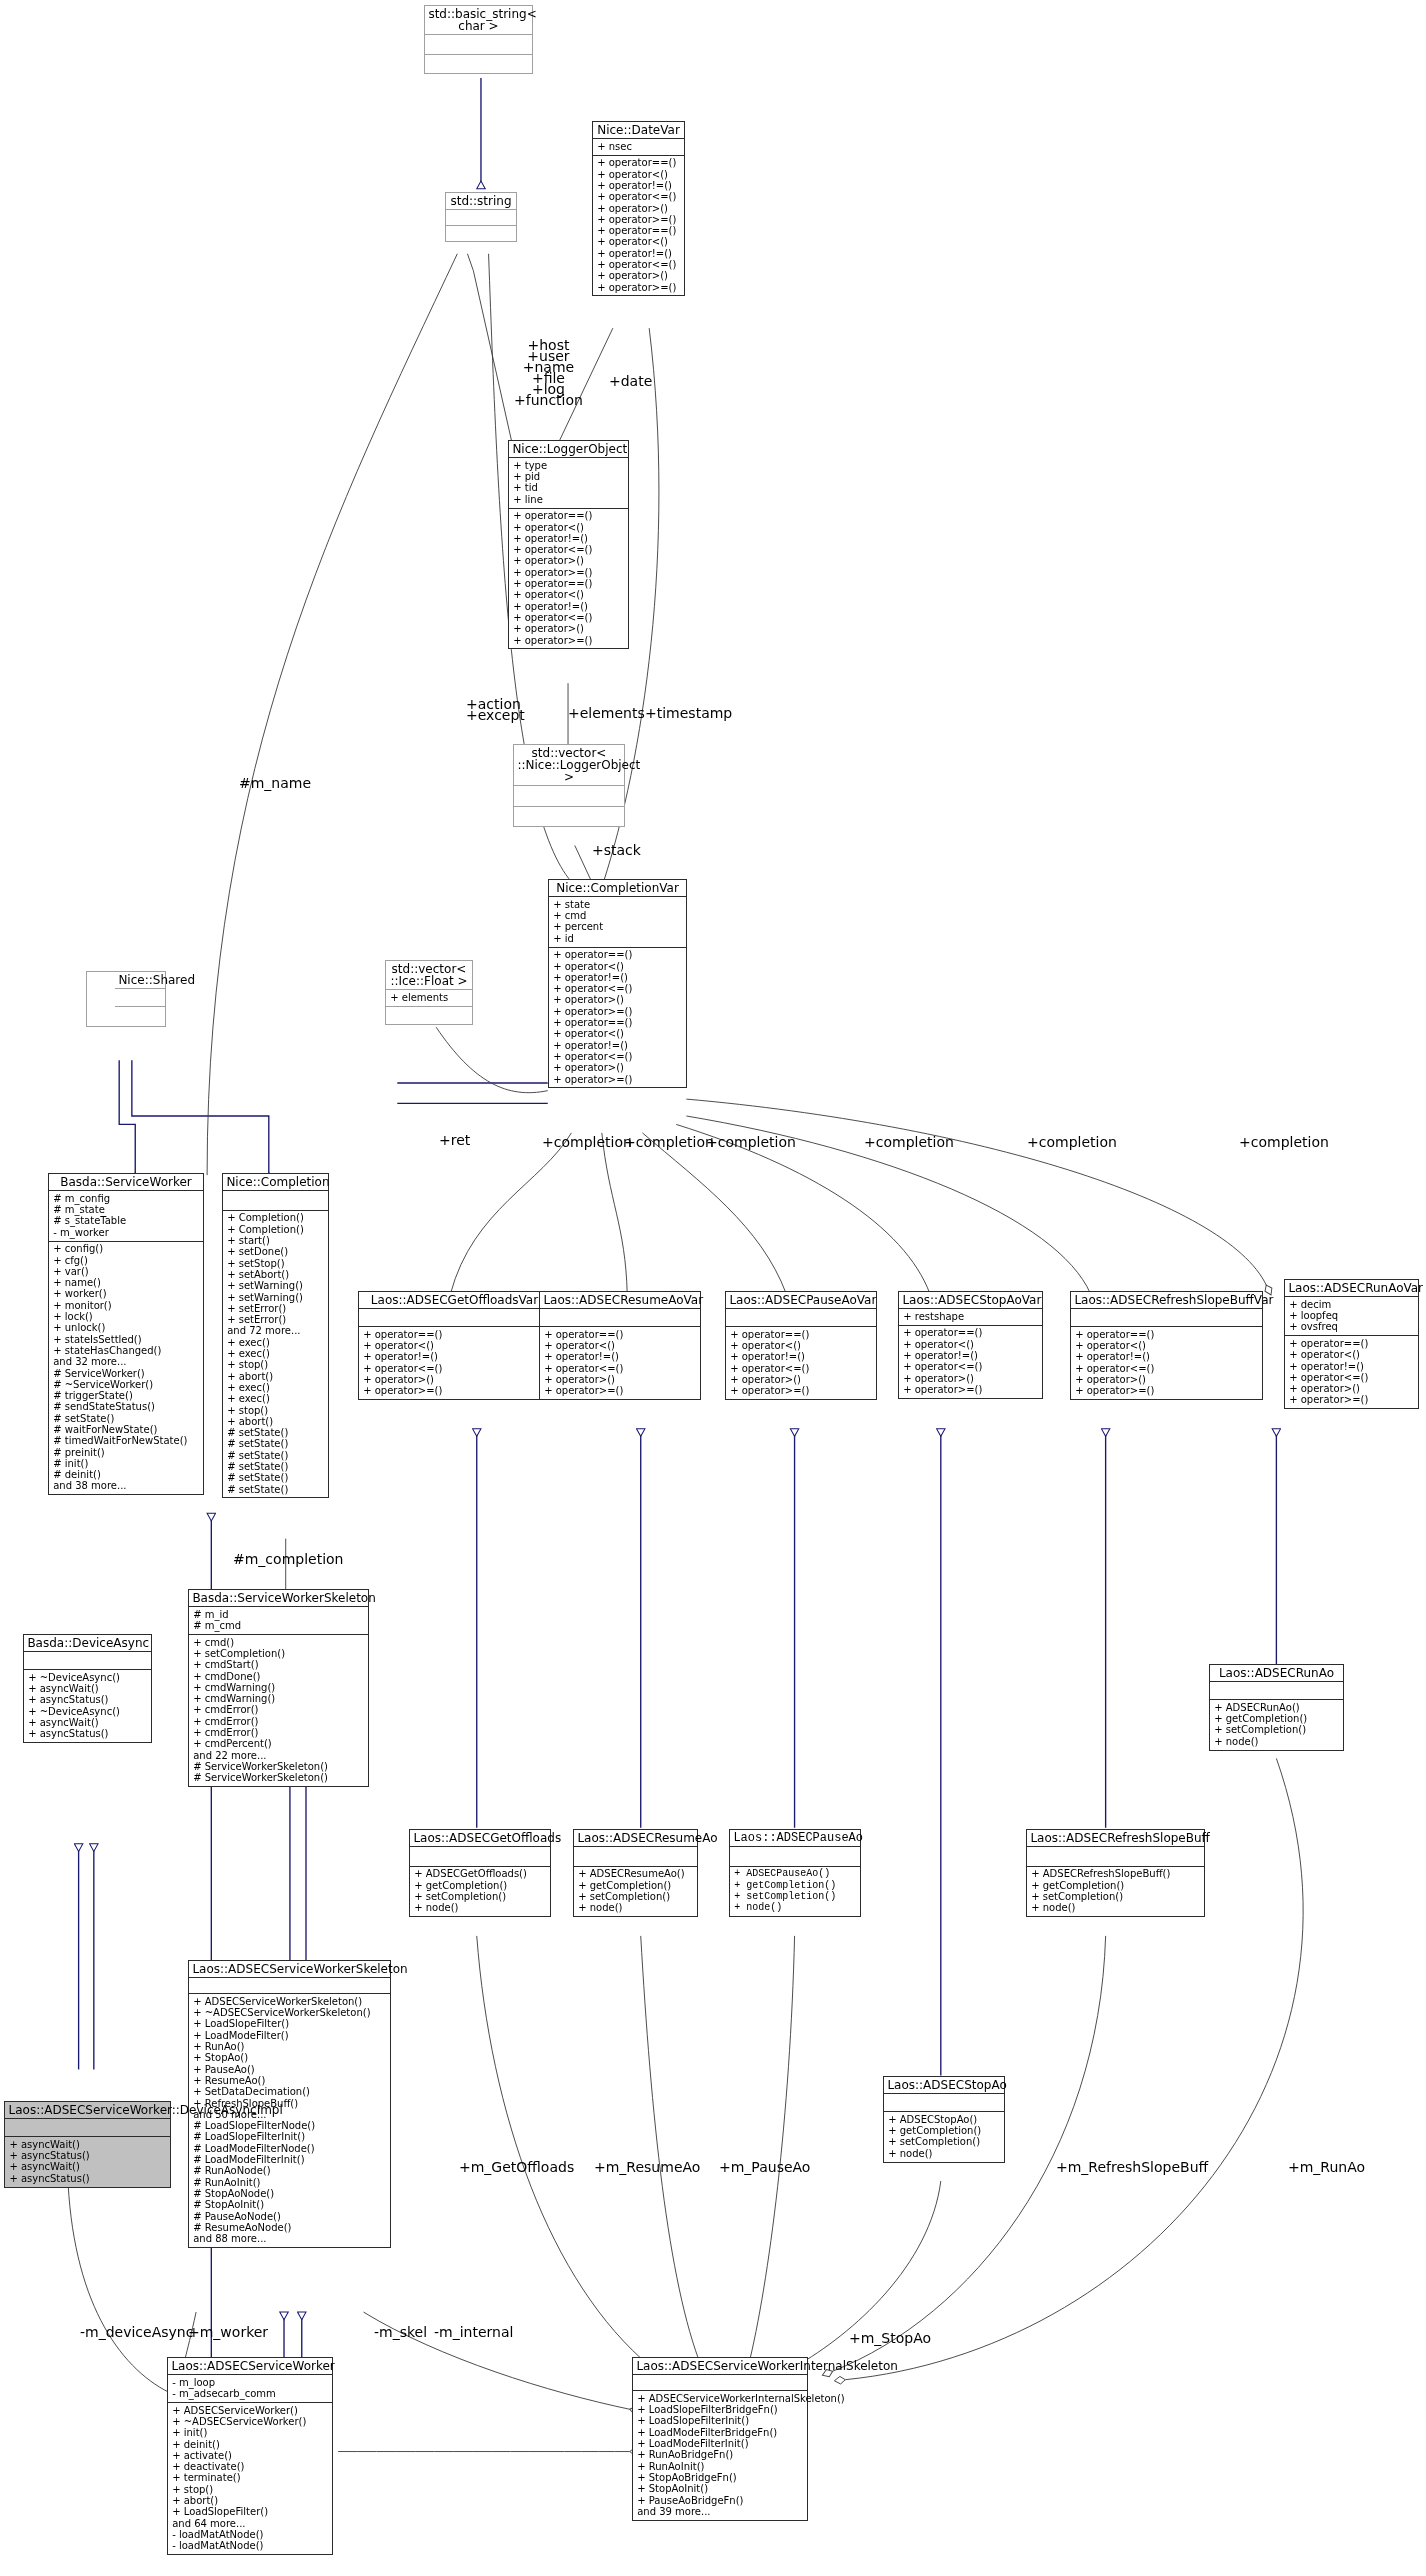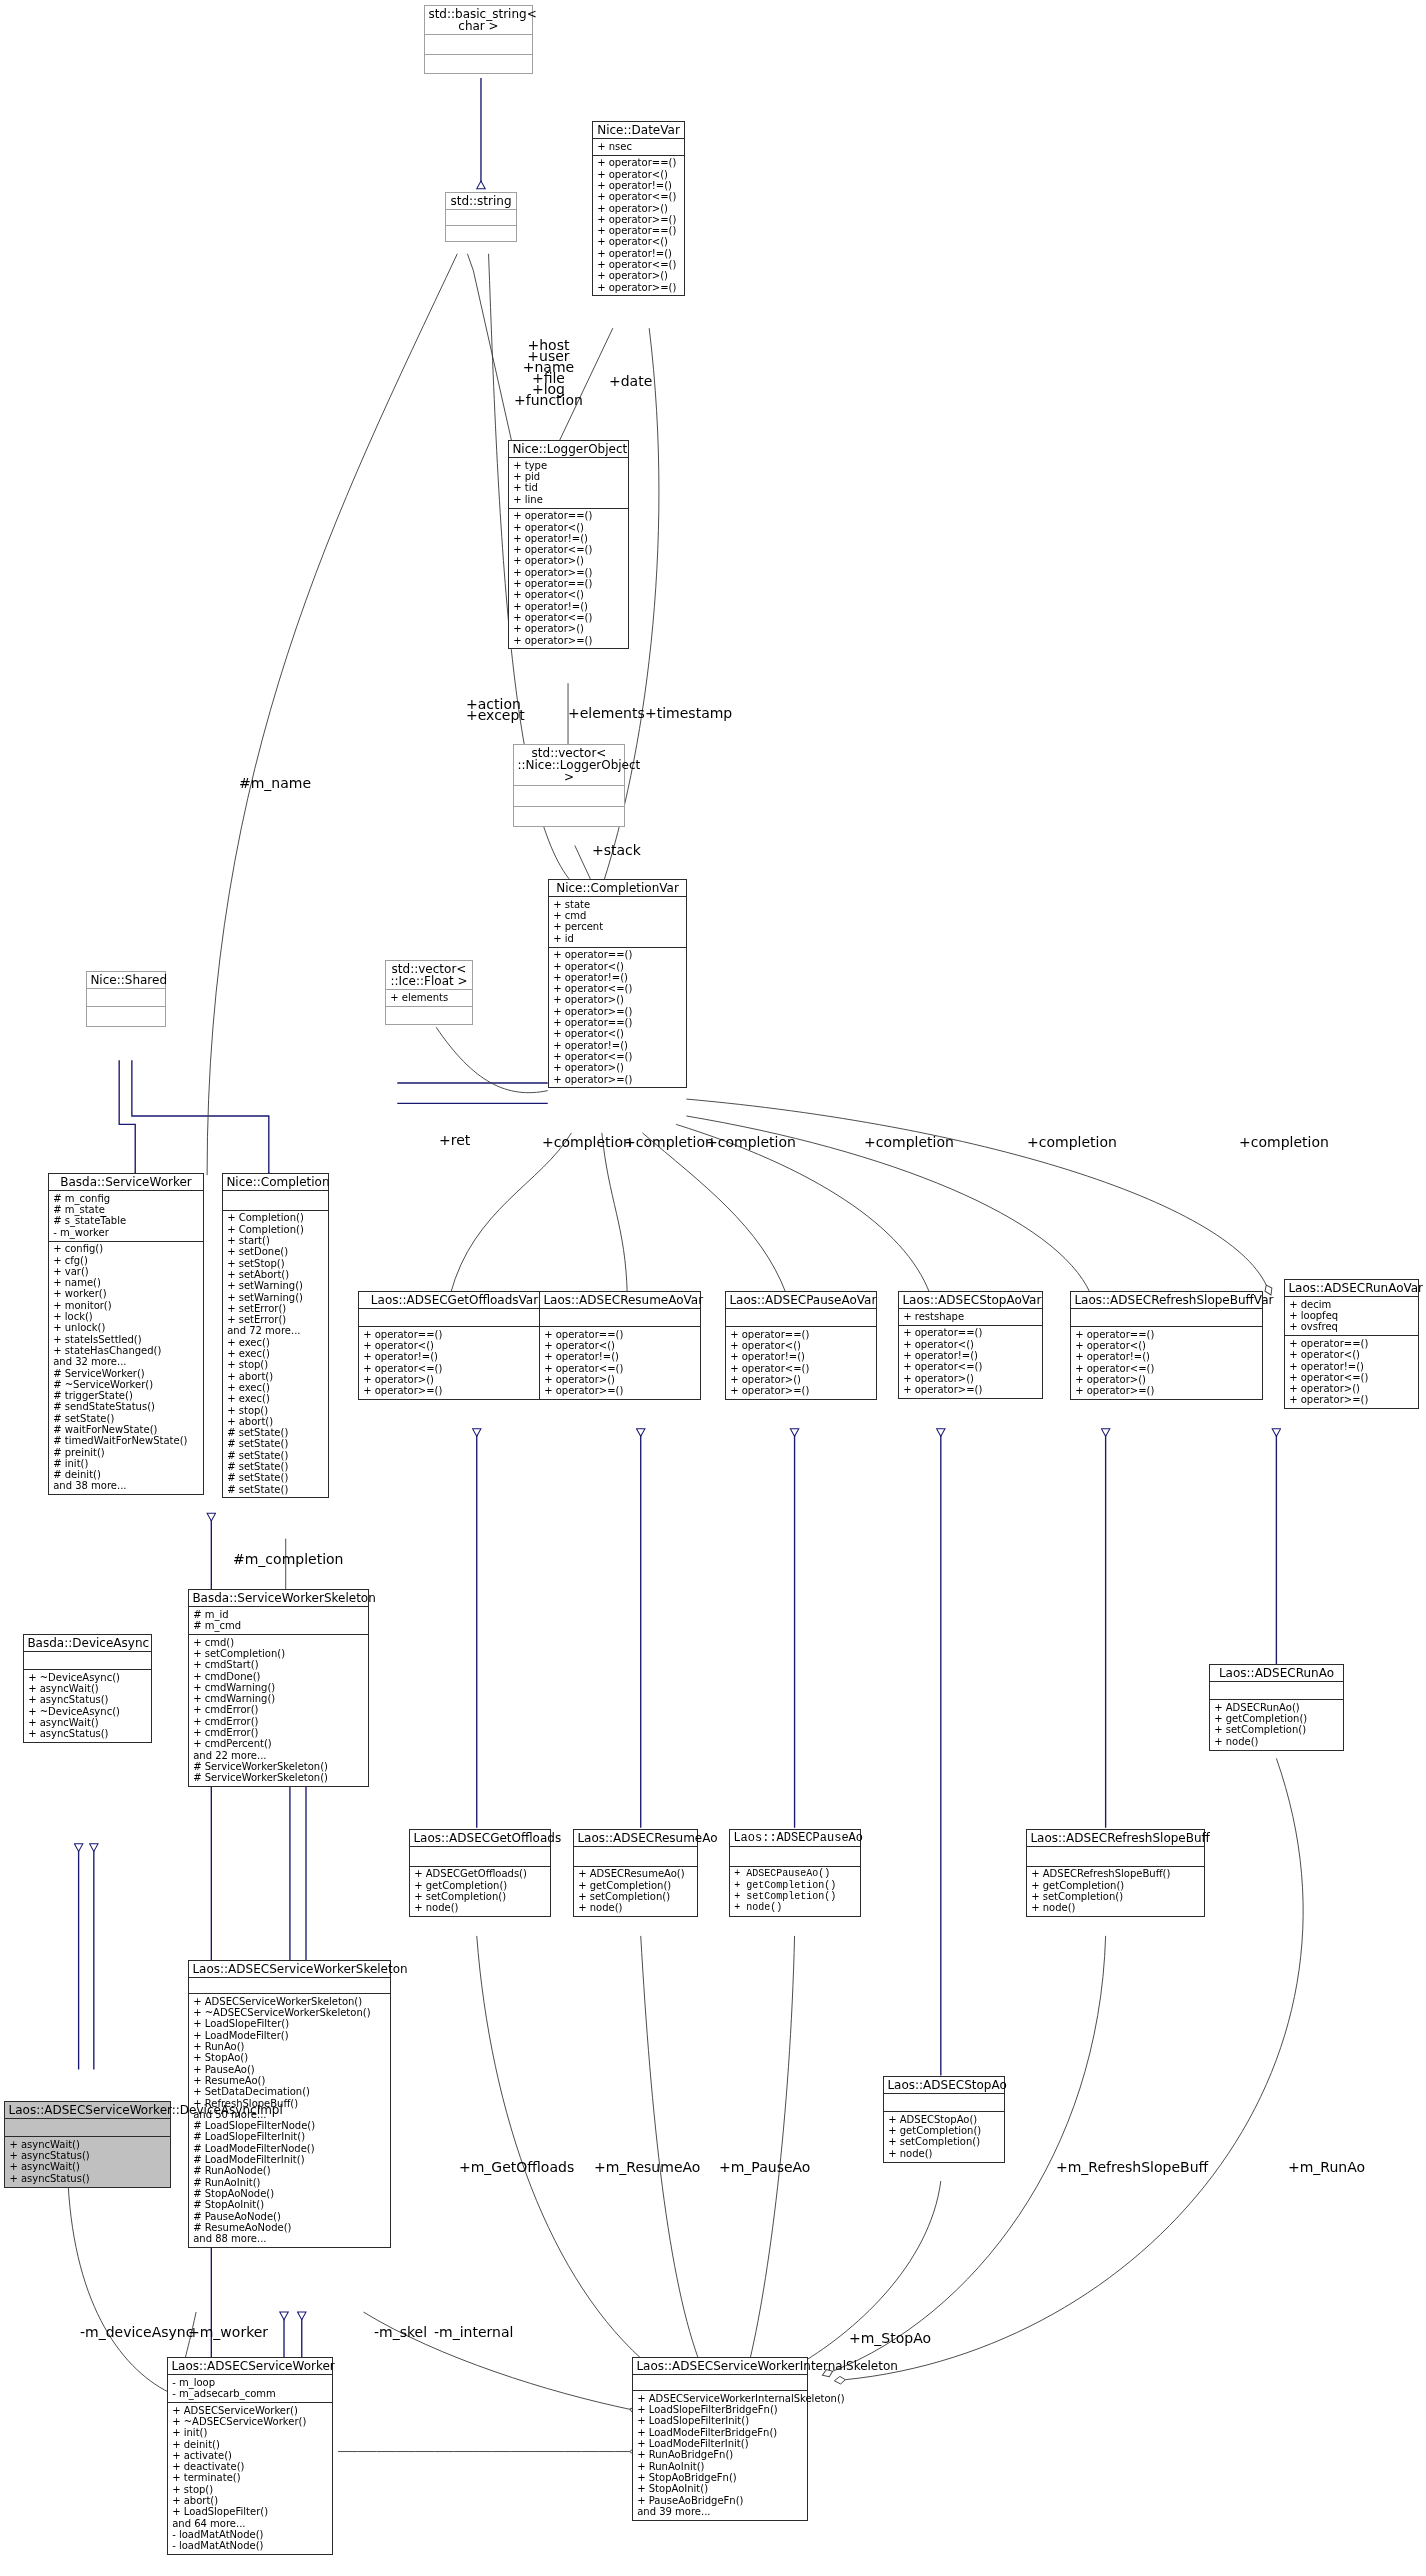--- a/index.html
+++ b/index.html
@@ -245,21 +245,21 @@
         <div class="row">+ operator&gt;=()</div>
         <div class="row">+ operator==()</div>
         <div class="row">+ operator&lt;()</div>
         <div class="row">+ operator!=()</div>
         <div class="row">+ operator&lt;=()</div>
         <div class="row">+ operator&gt;()</div>
         <div class="row">+ operator&gt;=()</div>
       </div>
   </div>
 
-  <div class="node" style="left:86px;top:971px;width:80px;">
+  <div class="node" style="left:86px;top:971px;width:80px;padding-left:28px;">
     <div class="title">Nice::Shared</div>
     <div class="sep"></div>
     <div class="attrs empty" style="height:17px;"></div>
     <div class="sep"></div>
     <div class="attrs empty" style="height:18.6px;"></div>
   </div>
 
   <div class="node" style="left:385px;top:960px;width:88px;">
     <div class="title wrap">std::vector&lt; ::Ice::Float &gt;</div>
     <div class="sep"></div>

